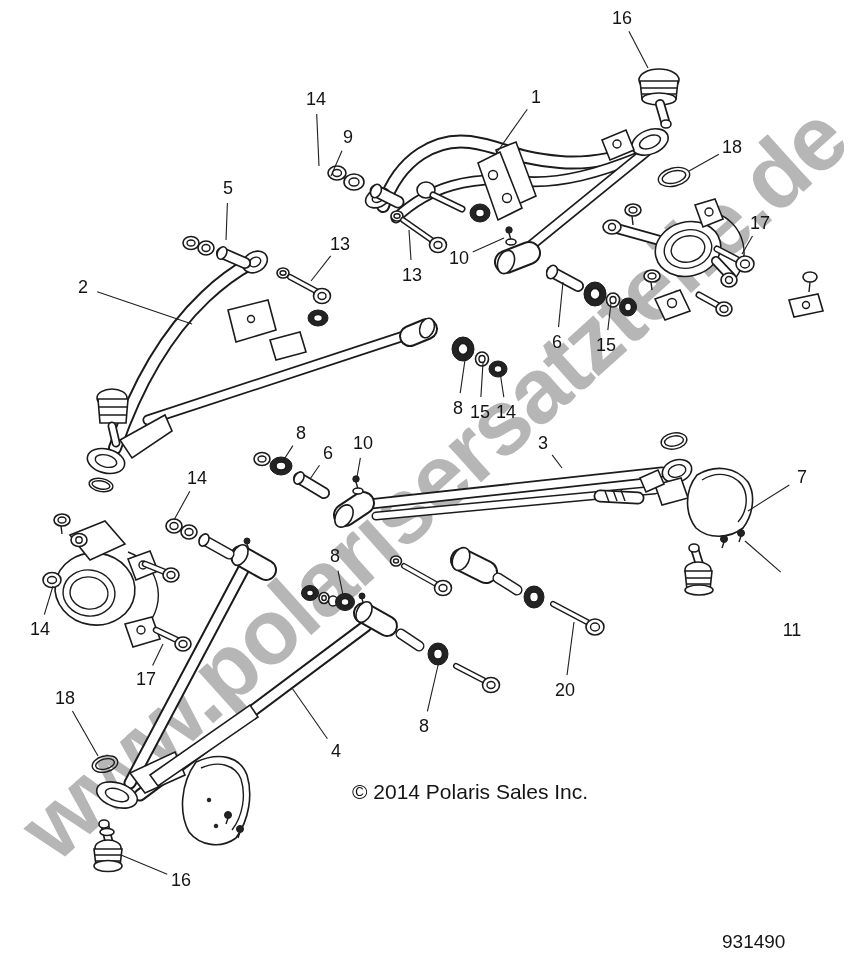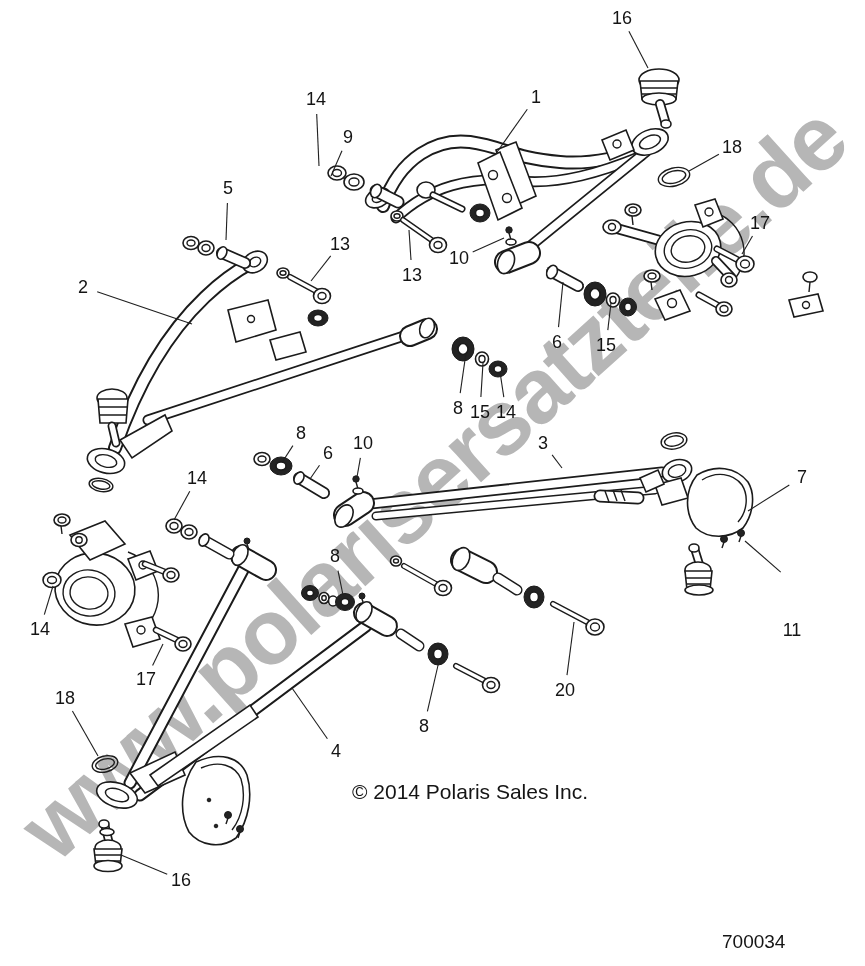--- a/index.html
+++ b/index.html
@@ -462,14 +462,14 @@
       <div class="callout" style="left: 146px; top: 679px;">17</div>
       <div class="callout" style="left: 65px; top: 698px;">18</div>
       <div class="callout" style="left: 335px; top: 556px;">8</div>
       <div class="callout" style="left: 424px; top: 726px;">8</div>
       <div class="callout" style="left: 565px; top: 690px;">20</div>
       <div class="callout" style="left: 336px; top: 751px;">4</div>
       <div class="callout" style="left: 181px; top: 880px;">16</div>
     </div>
 
   <div class="copyright">© 2014 Polaris Sales Inc.</div>
-  <div class="part-number">700034</div>
+  <div class="part-number">931490</div>
 </div>
 
 </body></html>

